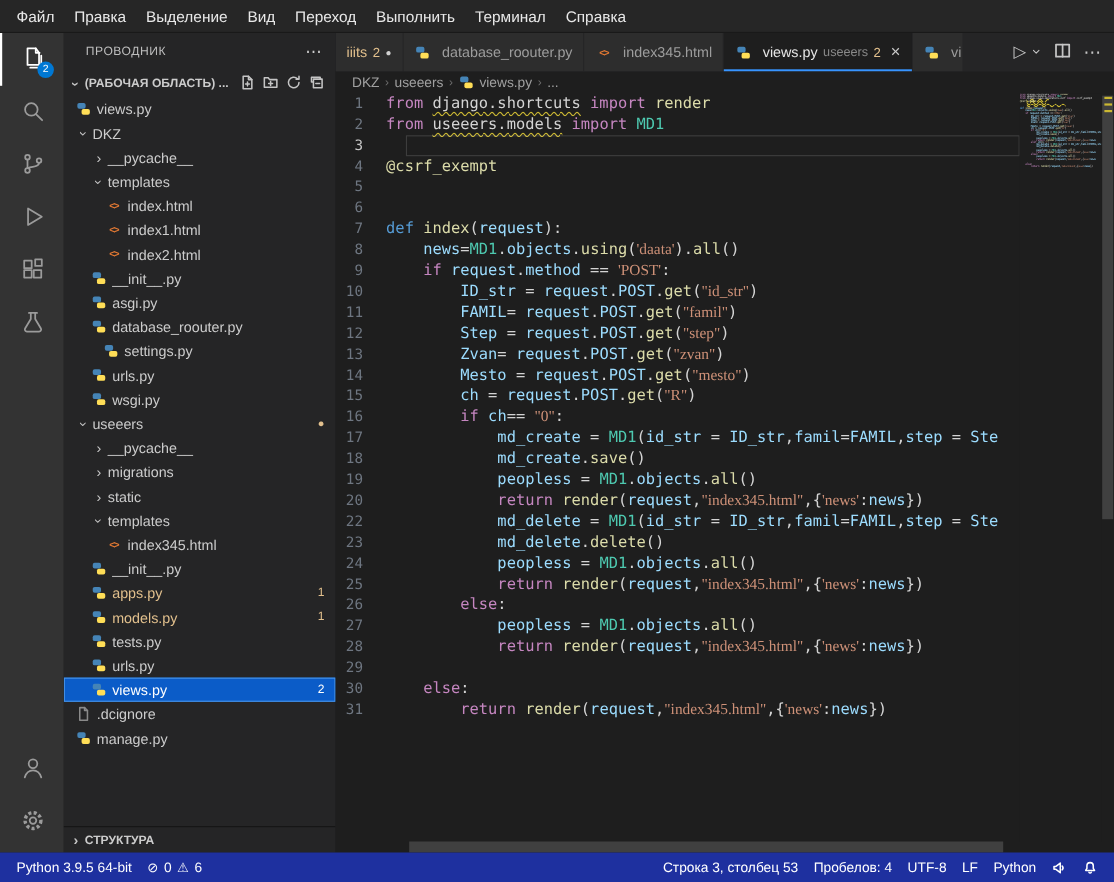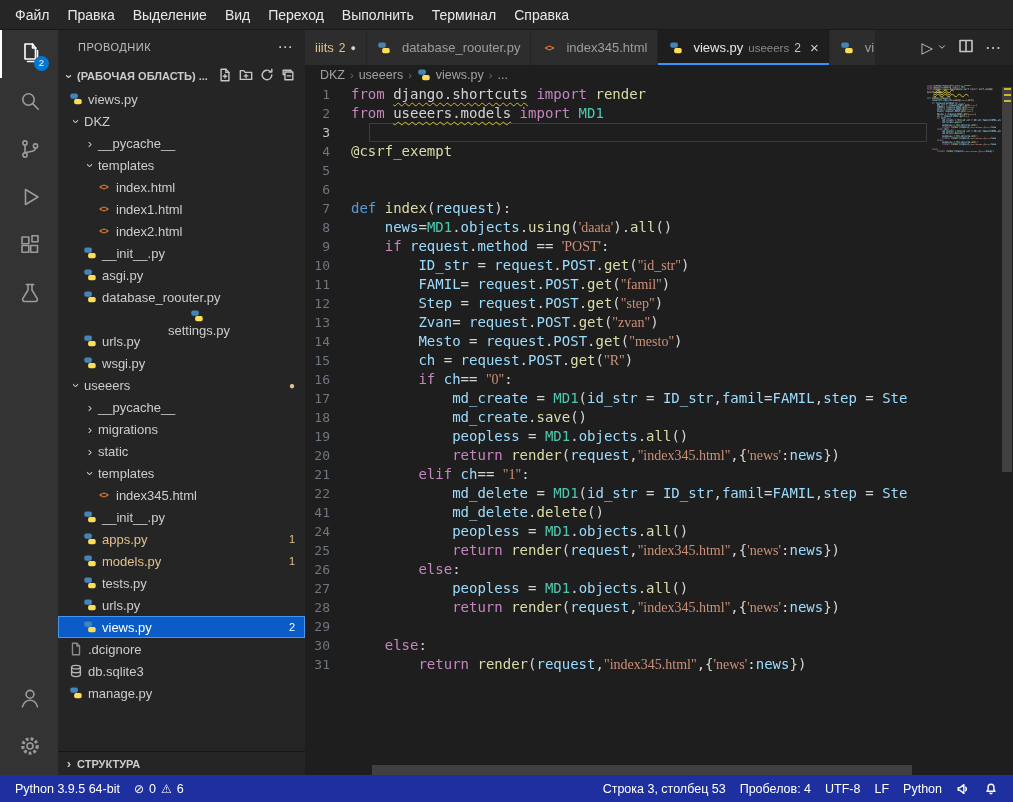--- a/index.html
+++ b/index.html
@@ -280,21 +280,21 @@
           </div>
           <div class="tree-row" style="padding-left: 24px;">
             <span class="fi">
               <svg viewBox="0 0 16 16">
                 <rect x="1.5" y="1.8" width="8.6" height="6" rx="2" fill="#4584b6"></rect>
                 <rect x="5.9" y="8" width="8.6" height="6" rx="2" fill="#ffde57"></rect>
               </svg>
             </span>
             <span>database_roouter.py</span>
           </div>
-          <div class="tree-row" style="padding-left: 35px; flex-direction: column;">
+          <div class="tree-row" style="padding-left: 35px;">
             <span class="fi">
               <svg viewBox="0 0 16 16">
                 <rect x="1.5" y="1.8" width="8.6" height="6" rx="2" fill="#4584b6"></rect>
                 <rect x="5.9" y="8" width="8.6" height="6" rx="2" fill="#ffde57"></rect>
               </svg>
             </span>
             <span>settings.py</span>
           </div>
           <div class="tree-row" style="padding-left: 24px;">
             <span class="fi">
@@ -399,30 +399,20 @@
             <span class="badge-num">2</span>
           </div>
           <div class="tree-row" style="padding-left: 10px;">
             <span class="fi">
               <svg viewBox="0 0 16 16" fill="none" stroke="currentColor" stroke-width="1.6" stroke-linecap="round" stroke-linejoin="round" style="color:#8a8a8a">
                 <path d="M4 1.5h5l3 3v10H4z"></path>
                 <path d="M9 1.5v3h3"></path>
               </svg>
             </span>
             <span>.dcignore</span>
-          </div>
-          <div class="tree-row" style="padding-left: 10px;">
-            <span class="fi">
-              <svg viewBox="0 0 16 16" fill="none" stroke="currentColor" stroke-width="1.6" stroke-linecap="round" stroke-linejoin="round" style="color:#b6b6b6">
-                <ellipse cx="8" cy="3.6" rx="5" ry="2"></ellipse>
-                <path d="M3 3.6v8.8c0 1.1 2.2 2 5 2s5-.9 5-2V3.6"></path>
-                <path d="M3 8c0 1.1 2.2 2 5 2s5-.9 5-2"></path>
-              </svg>
-            </span>
-            <span>db.sqlite3</span>
           </div>
           <div class="tree-row" style="padding-left: 10px;">
             <span class="fi">
               <svg viewBox="0 0 16 16">
                 <rect x="1.5" y="1.8" width="8.6" height="6" rx="2" fill="#4584b6"></rect>
                 <rect x="5.9" y="8" width="8.6" height="6" rx="2" fill="#ffde57"></rect>
               </svg>
             </span>
             <span>manage.py</span>
           </div>
@@ -527,23 +517,22 @@
             <div class="code-line"><span class="ln">11</span><span class="lc"><span class="tk-p">        </span><span class="tk-v">FAMIL</span><span class="tk-p">= </span><span class="tk-v">request</span><span class="tk-p">.</span><span class="tk-v">POST</span><span class="tk-p">.</span><span class="tk-f">get</span><span class="tk-p">(</span><span class="tk-s">"famil"</span><span class="tk-p">)</span></span></div>
             <div class="code-line"><span class="ln">12</span><span class="lc"><span class="tk-p">        </span><span class="tk-v">Step</span><span class="tk-p"> = </span><span class="tk-v">request</span><span class="tk-p">.</span><span class="tk-v">POST</span><span class="tk-p">.</span><span class="tk-f">get</span><span class="tk-p">(</span><span class="tk-s">"step"</span><span class="tk-p">)</span></span></div>
             <div class="code-line"><span class="ln">13</span><span class="lc"><span class="tk-p">        </span><span class="tk-v">Zvan</span><span class="tk-p">= </span><span class="tk-v">request</span><span class="tk-p">.</span><span class="tk-v">POST</span><span class="tk-p">.</span><span class="tk-f">get</span><span class="tk-p">(</span><span class="tk-s">"zvan"</span><span class="tk-p">)</span></span></div>
             <div class="code-line"><span class="ln">14</span><span class="lc"><span class="tk-p">        </span><span class="tk-v">Mesto</span><span class="tk-p"> = </span><span class="tk-v">request</span><span class="tk-p">.</span><span class="tk-v">POST</span><span class="tk-p">.</span><span class="tk-f">get</span><span class="tk-p">(</span><span class="tk-s">"mesto"</span><span class="tk-p">)</span></span></div>
             <div class="code-line"><span class="ln">15</span><span class="lc"><span class="tk-p">        </span><span class="tk-v">ch</span><span class="tk-p"> = </span><span class="tk-v">request</span><span class="tk-p">.</span><span class="tk-v">POST</span><span class="tk-p">.</span><span class="tk-f">get</span><span class="tk-p">(</span><span class="tk-s">"R"</span><span class="tk-p">)</span></span></div>
             <div class="code-line"><span class="ln">16</span><span class="lc"><span class="tk-p">        </span><span class="tk-k">if </span><span class="tk-v">ch</span><span class="tk-p">== </span><span class="tk-s">"0"</span><span class="tk-p">:</span></span></div>
             <div class="code-line"><span class="ln">17</span><span class="lc"><span class="tk-p">            </span><span class="tk-v">md_create</span><span class="tk-p"> = </span><span class="tk-c">MD1</span><span class="tk-p">(</span><span class="tk-v">id_str</span><span class="tk-p"> = </span><span class="tk-v">ID_str</span><span class="tk-p">,</span><span class="tk-v">famil</span><span class="tk-p">=</span><span class="tk-v">FAMIL</span><span class="tk-p">,</span><span class="tk-v">step</span><span class="tk-p"> = </span><span class="tk-v">Ste</span></span></div>
             <div class="code-line"><span class="ln">18</span><span class="lc"><span class="tk-p">            </span><span class="tk-v">md_create</span><span class="tk-p">.</span><span class="tk-f">save</span><span class="tk-p">()</span></span></div>
             <div class="code-line"><span class="ln">19</span><span class="lc"><span class="tk-p">            </span><span class="tk-v">peopless</span><span class="tk-p"> = </span><span class="tk-c">MD1</span><span class="tk-p">.</span><span class="tk-v">objects</span><span class="tk-p">.</span><span class="tk-f">all</span><span class="tk-p">()</span></span></div>
             <div class="code-line"><span class="ln">20</span><span class="lc"><span class="tk-p">            </span><span class="tk-k">return </span><span class="tk-f">render</span><span class="tk-p">(</span><span class="tk-v">request</span><span class="tk-p">,</span><span class="tk-s">"index345.html"</span><span class="tk-p">,{</span><span class="tk-s">'news'</span><span class="tk-p">:</span><span class="tk-v">news</span><span class="tk-p">})</span></span></div>
-            <div class="code-line"><span class="ln">21</span><span class="lc"><span class="tk-p">        </span><span class="tk-k">elif </span><span class="tk-v">ch</span><span class="tk-p">== </span><span class="tk-s">"1"</span><span class="tk-p">:</span></span></div>
             <div class="code-line"><span class="ln">22</span><span class="lc"><span class="tk-p">            </span><span class="tk-v">md_delete</span><span class="tk-p"> = </span><span class="tk-c">MD1</span><span class="tk-p">(</span><span class="tk-v">id_str</span><span class="tk-p"> = </span><span class="tk-v">ID_str</span><span class="tk-p">,</span><span class="tk-v">famil</span><span class="tk-p">=</span><span class="tk-v">FAMIL</span><span class="tk-p">,</span><span class="tk-v">step</span><span class="tk-p"> = </span><span class="tk-v">Ste</span></span></div>
-            <div class="code-line"><span class="ln">41</span><span class="lc"><span class="tk-p">            </span><span class="tk-v">md_delete</span><span class="tk-p">.</span><span class="tk-f">delete</span><span class="tk-p">()</span></span></div>
+            <div class="code-line"><span class="ln">23</span><span class="lc"><span class="tk-p">            </span><span class="tk-v">md_delete</span><span class="tk-p">.</span><span class="tk-f">delete</span><span class="tk-p">()</span></span></div>
             <div class="code-line"><span class="ln">24</span><span class="lc"><span class="tk-p">            </span><span class="tk-v">peopless</span><span class="tk-p"> = </span><span class="tk-c">MD1</span><span class="tk-p">.</span><span class="tk-v">objects</span><span class="tk-p">.</span><span class="tk-f">all</span><span class="tk-p">()</span></span></div>
             <div class="code-line"><span class="ln">25</span><span class="lc"><span class="tk-p">            </span><span class="tk-k">return </span><span class="tk-f">render</span><span class="tk-p">(</span><span class="tk-v">request</span><span class="tk-p">,</span><span class="tk-s">"index345.html"</span><span class="tk-p">,{</span><span class="tk-s">'news'</span><span class="tk-p">:</span><span class="tk-v">news</span><span class="tk-p">})</span></span></div>
             <div class="code-line"><span class="ln">26</span><span class="lc"><span class="tk-p">        </span><span class="tk-k">else</span><span class="tk-p">:</span></span></div>
             <div class="code-line"><span class="ln">27</span><span class="lc"><span class="tk-p">            </span><span class="tk-v">peopless</span><span class="tk-p"> = </span><span class="tk-c">MD1</span><span class="tk-p">.</span><span class="tk-v">objects</span><span class="tk-p">.</span><span class="tk-f">all</span><span class="tk-p">()</span></span></div>
             <div class="code-line"><span class="ln">28</span><span class="lc"><span class="tk-p">            </span><span class="tk-k">return </span><span class="tk-f">render</span><span class="tk-p">(</span><span class="tk-v">request</span><span class="tk-p">,</span><span class="tk-s">"index345.html"</span><span class="tk-p">,{</span><span class="tk-s">'news'</span><span class="tk-p">:</span><span class="tk-v">news</span><span class="tk-p">})</span></span></div>
             <div class="code-line"><span class="ln">29</span><span class="lc"></span></div>
             <div class="code-line"><span class="ln">30</span><span class="lc"><span class="tk-p">    </span><span class="tk-k">else</span><span class="tk-p">:</span></span></div>
             <div class="code-line"><span class="ln">31</span><span class="lc"><span class="tk-p">        </span><span class="tk-k">return </span><span class="tk-f">render</span><span class="tk-p">(</span><span class="tk-v">request</span><span class="tk-p">,</span><span class="tk-s">"index345.html"</span><span class="tk-p">,{</span><span class="tk-s">'news'</span><span class="tk-p">:</span><span class="tk-v">news</span><span class="tk-p">})</span></span></div>
           </div>
         <div class="minimap" id="minimap">

